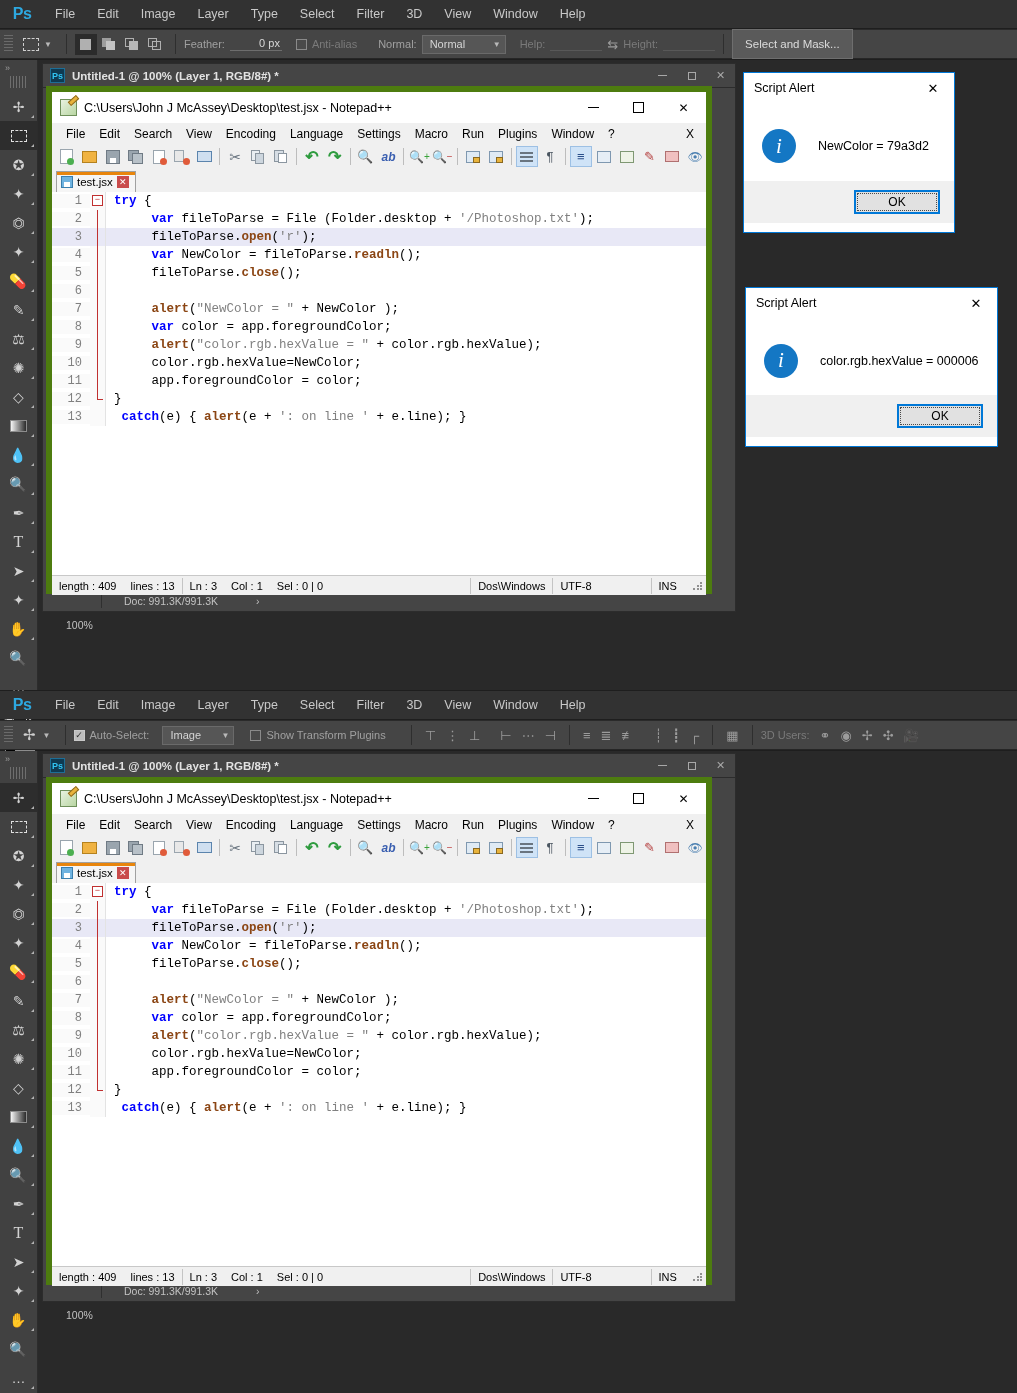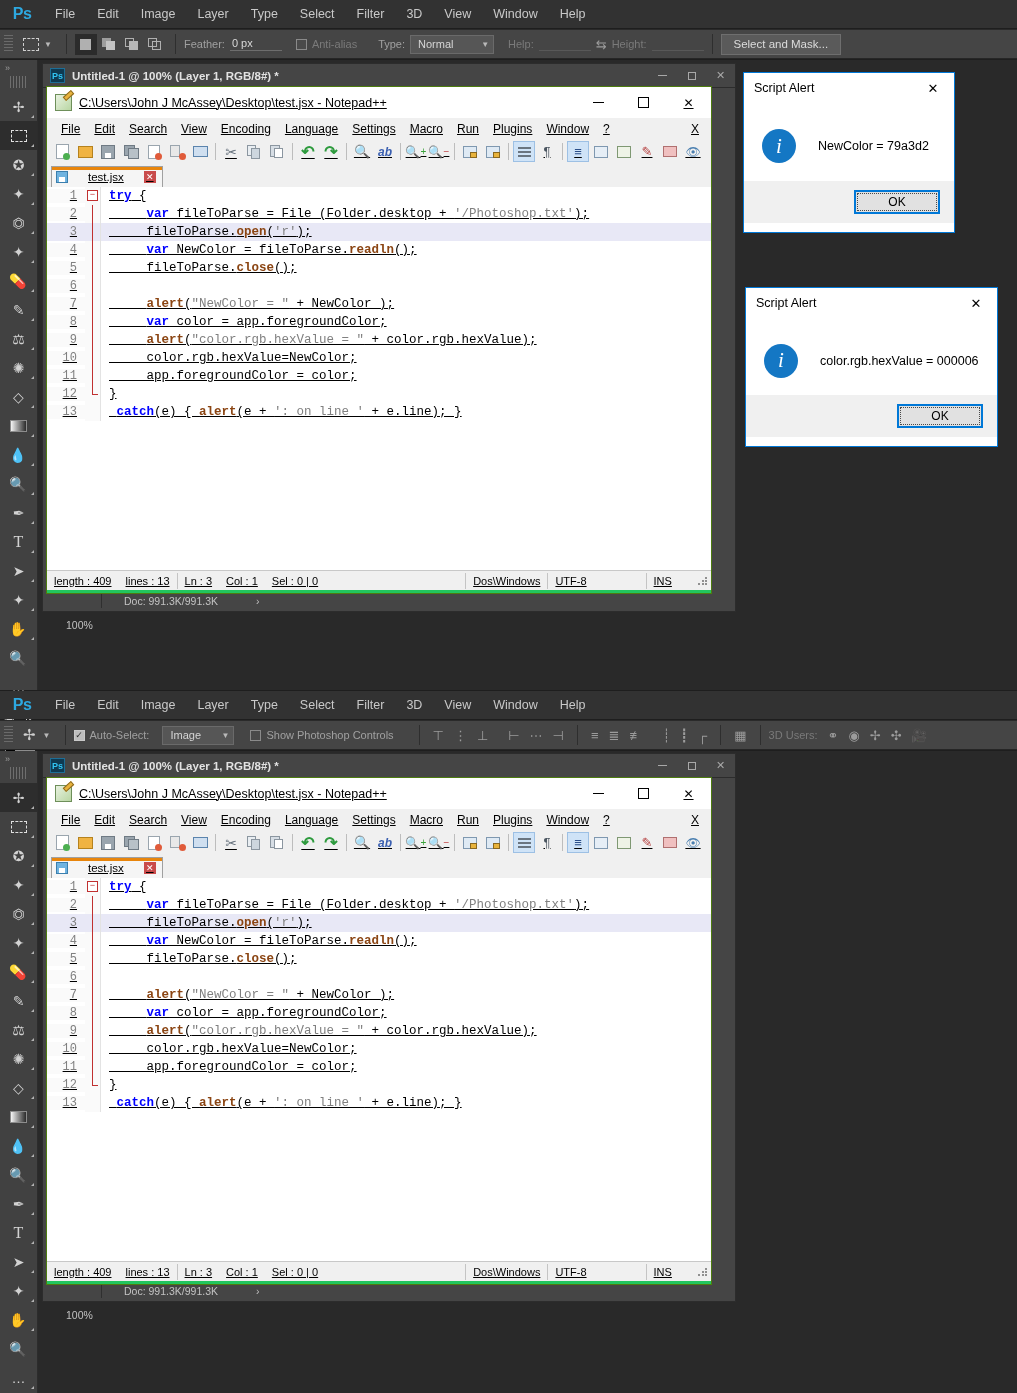--- a/index.html
+++ b/index.html
@@ -33,31 +33,32 @@
   .grip { width: 9px; height: 18px; margin: 0 4px 0 4px;
     background: repeating-linear-gradient(to bottom, #6a6a6a 0 1px, transparent 1px 3px);
     flex: 0 0 auto; }
   .opt-sep { width: 1px; height: 20px; background: #2e2e2e; margin: 0 8px; flex: 0 0 auto; }
   .opt-label { color: #a0a0a0; margin-right: 5px; white-space: nowrap; }
   .opt-label.dim { color: #7a7a7a; }
   .opt-field {
     background: transparent; border: none; border-bottom: 1px solid #6d6d6d;
     color: #d8d8d8; width: 52px; font-size: 11px; padding: 0 2px 1px 2px;
     font-family: "Liberation Sans", sans-serif;
+    text-align: right;
   }
   .opt-field.empty { border-bottom: 1px solid #585858; }
   .opt-select {
     background: #565656; border: 1px solid #6a6a6a; color: #d5d5d5;
     height: 19px; min-width: 84px; font-size: 11px; display: inline-flex;
     align-items: center; justify-content: space-between; padding: 0 4px 0 7px;
   }
   .opt-select .caret { font-size: 8px; color: #b9b9b9; }
   .opt-btn {
     background: #5a5a5a; border: 1px solid #6e6e6e; color: #dcdcdc;
-    height: 21px; padding: 0 12px; font-size: 11.5px; line-height: 19px;
+    height: 30px; padding: 0 12px; font-size: 11.5px; line-height: 19px;
   }
   .marq-icon { width: 16px; height: 13px; border: 1px dashed #cfcfcf; }
   .boolbtn {
     width: 22px; height: 21px; margin-right: 1px; display: flex;
     align-items: center; justify-content: center;
   }
   .boolbtn.active { background: #2b2b2b; }
   .sq { width: 11px; height: 11px; background: #b0b0b0; }
   .chk {
     width: 11px; height: 11px; border: 1px solid #8a8a8a; background: #4a4a4a;
@@ -85,21 +86,21 @@
     border-left: 3px solid transparent; border-bottom: 3px solid #b3b3b3;
   }
   .swatches { position: relative; height: 42px; margin-top: 4px; }
   .sw-fg { position: absolute; left: 5px; top: 4px; width: 20px; height: 20px; background: #000; border: 1px solid #8d8d8d; }
   .sw-bg { position: absolute; left: 15px; top: 16px; width: 20px; height: 20px; background: #fff; border: 1px solid #8d8d8d; }
 
   
   .ps-canvas { position: absolute; background: #292929; }
 
   
-  .npp { position: absolute; background: #22c55e; border: 1px solid #4d7c0f; text-decoration: underline; }
+  .npp { position: absolute; background: #22c55e; border: 6px solid #4d7c0f; }
   .npp-title {
     height: 31px; background: #ffffff; display: flex; align-items: center;
     padding-left: 8px;
   }
   .npp-ic {
     width: 17px; height: 17px; background: linear-gradient(135deg,#e8f2e0,#b9d6a3);
     border: 1px solid #6e8f5a; position: relative; margin-right: 7px; flex: 0 0 auto;
   }
   .npp-ic:after {
     content: ""; position: absolute; right: -3px; top: -2px; width: 9px; height: 3px;
@@ -126,21 +127,21 @@
     height: 25px; background: #f0f0f0; display: flex; align-items: center;
     padding-left: 4px; gap: 1px;
   }
   .tbi { width: 22px; height: 21px; display: flex; align-items: center; justify-content: center; position: relative; }
   .tbi.on { background: #cfe3f7; border: 1px solid #9dc0e4; }
   .tb-sep { width: 1px; height: 17px; background: #bdbdbd; margin: 0 3px; }
 
   .npp-tabs { height: 23px; background: #f0f0f0; display: flex; align-items: flex-end; padding-left: 4px; }
   .npp-tab {
     height: 21px; background: #f5f5f5; border: 1px solid #a0a0a0; border-bottom: none;
-    display: flex; align-items: center; padding: 0 6px 0 4px; gap: 20px;
+    display: flex; align-items: center; padding: 0 6px 0 4px; gap: 4px;
     font-size: 11.5px; color: #000; position: relative; margin-top: 43px;
   }
   .npp-tab:before {
     content: ""; position: absolute; left: 0; right: 0; top: 0; height: 3px; background: #e8850c;
   }
   .tab-save { width: 12px; height: 12px; background: #6fb3e0; border: 1px solid #3b7fae; position: relative; }
   .tab-save:after { content: ""; position: absolute; left: 2px; top: 5px; right: 2px; bottom: 0; background: #fff; }
   .tab-x {
     width: 12px; height: 12px; background: #c94b4b; color: #fff; font-size: 9px;
     display: flex; align-items: center; justify-content: center; font-family: "Liberation Sans", sans-serif;
@@ -289,21 +290,21 @@
         <div style="position:absolute;left:4px;top:3px;width:9px;height:9px;border:1.5px solid #b0b0b0;"></div>
       </div>
     </div>
     <div class="opt-sep"></div>
     <span class="opt-label">Feather:</span>
     <input class="opt-field" value="0 px" style="">
     <div style="width:14px;"></div>
     <span class="chk"></span>
     <span class="opt-label dim">Anti-alias</span>
     <div style="width:16px;"></div>
-    <span class="opt-label">Type:</span>
+    <span class="opt-label">Normal:</span>
     <div class="opt-select">
       <span>Normal</span>
       <span class="caret">▼</span>
     </div>
     <div style="width:14px;"></div>
     <span class="opt-label dim">Help:</span>
     <input class="opt-field empty" value="" style="">
     <span class="small-ic">⇆</span>
     <span class="opt-label dim">Height:</span>
     <input class="opt-field empty" value="" style="">
@@ -670,21 +671,21 @@
     <div class="opt-sep"></div>
     <span class="chk on">✓</span>
     <span class="opt-label">Auto-Select:</span>
     <div style="width:8px;"></div>
     <div class="opt-select" style="min-width:72px;">
       <span>Image</span>
       <span class="caret">▼</span>
     </div>
     <div style="width:16px;"></div>
     <span class="chk"></span>
-    <span class="opt-label">Show Photoshop Controls</span>
+    <span class="opt-label">Show Transform Plugins</span>
     <div class="opt-sep" style="margin-left:20px;"></div>
     <span class="small-ic">⊤</span>
     <span class="small-ic">⋮</span>
     <span class="small-ic">⊥</span>
     <div style="width:10px;"></div>
     <span class="small-ic">⊢</span>
     <span class="small-ic">⋯</span>
     <span class="small-ic">⊣</span>
     <div class="opt-sep"></div>
     <span class="small-ic">≡</span>

